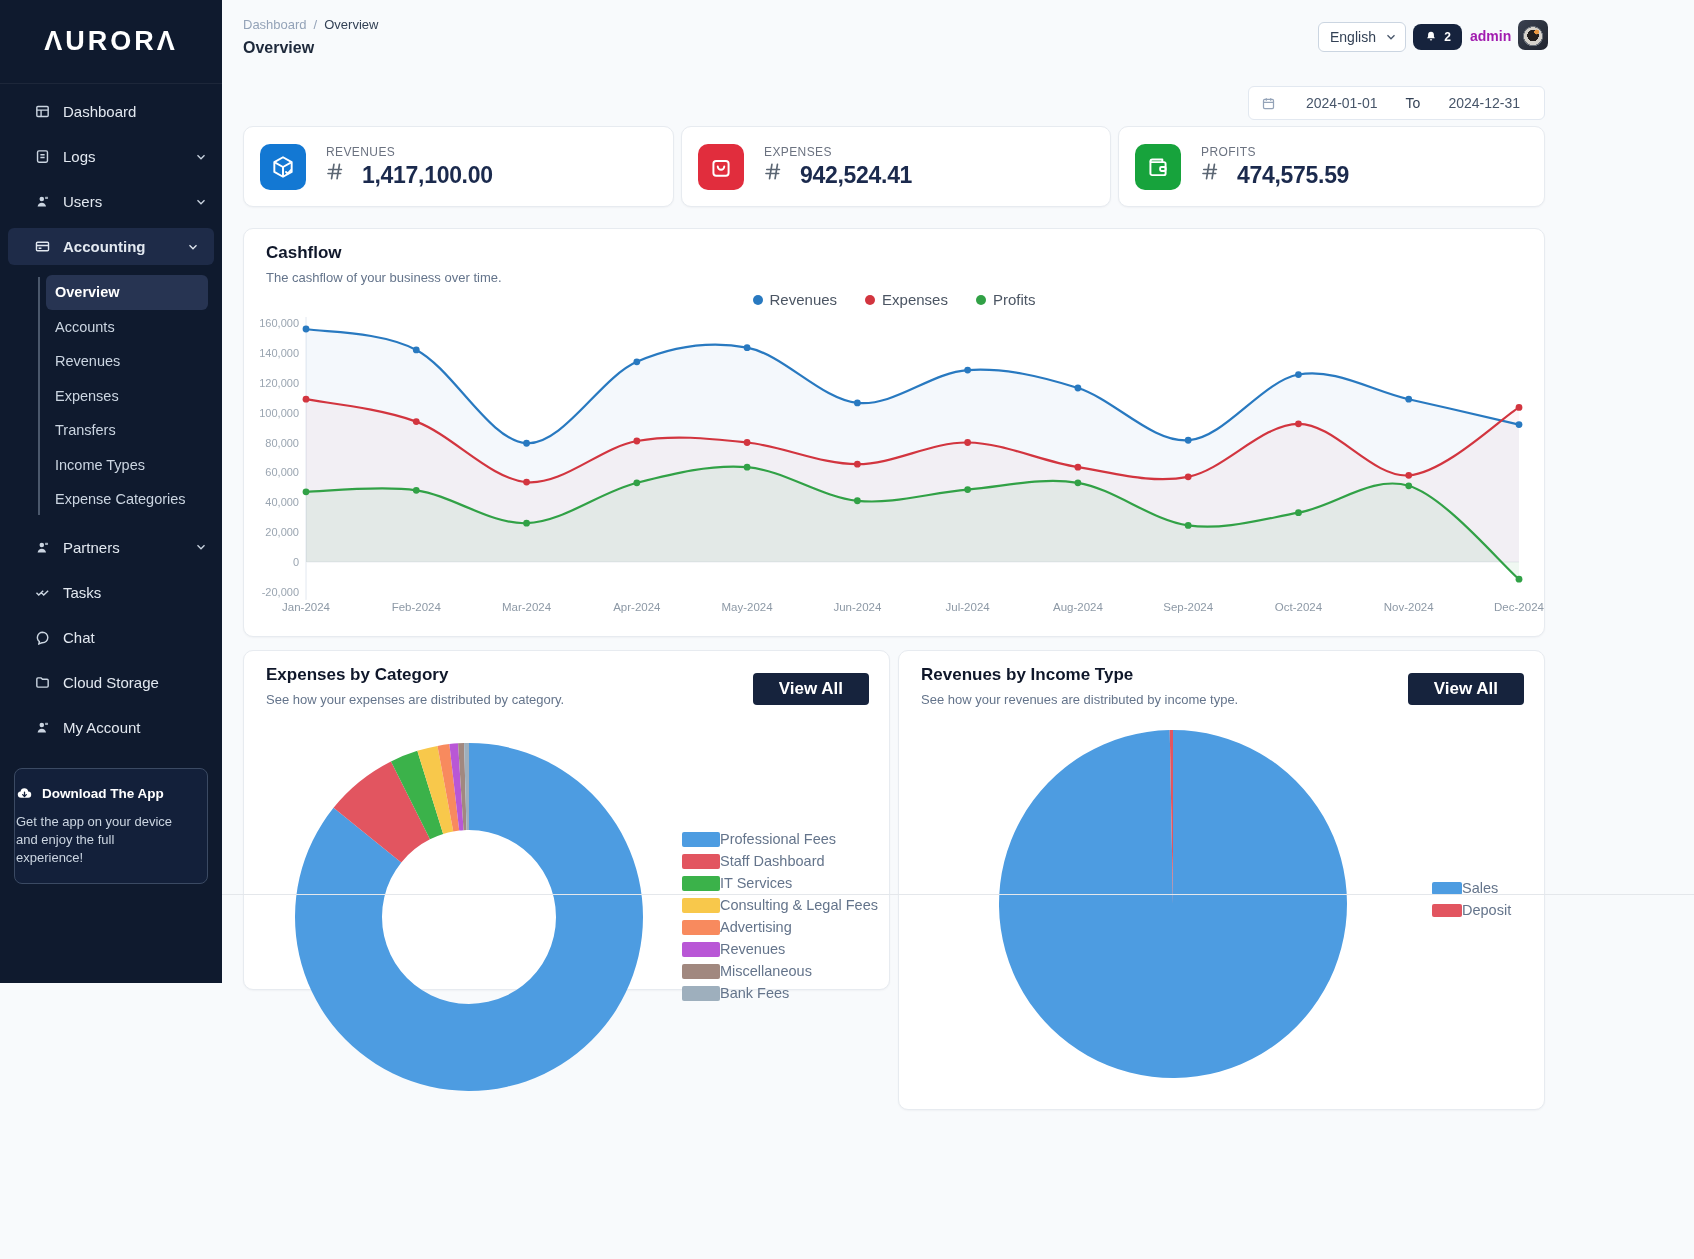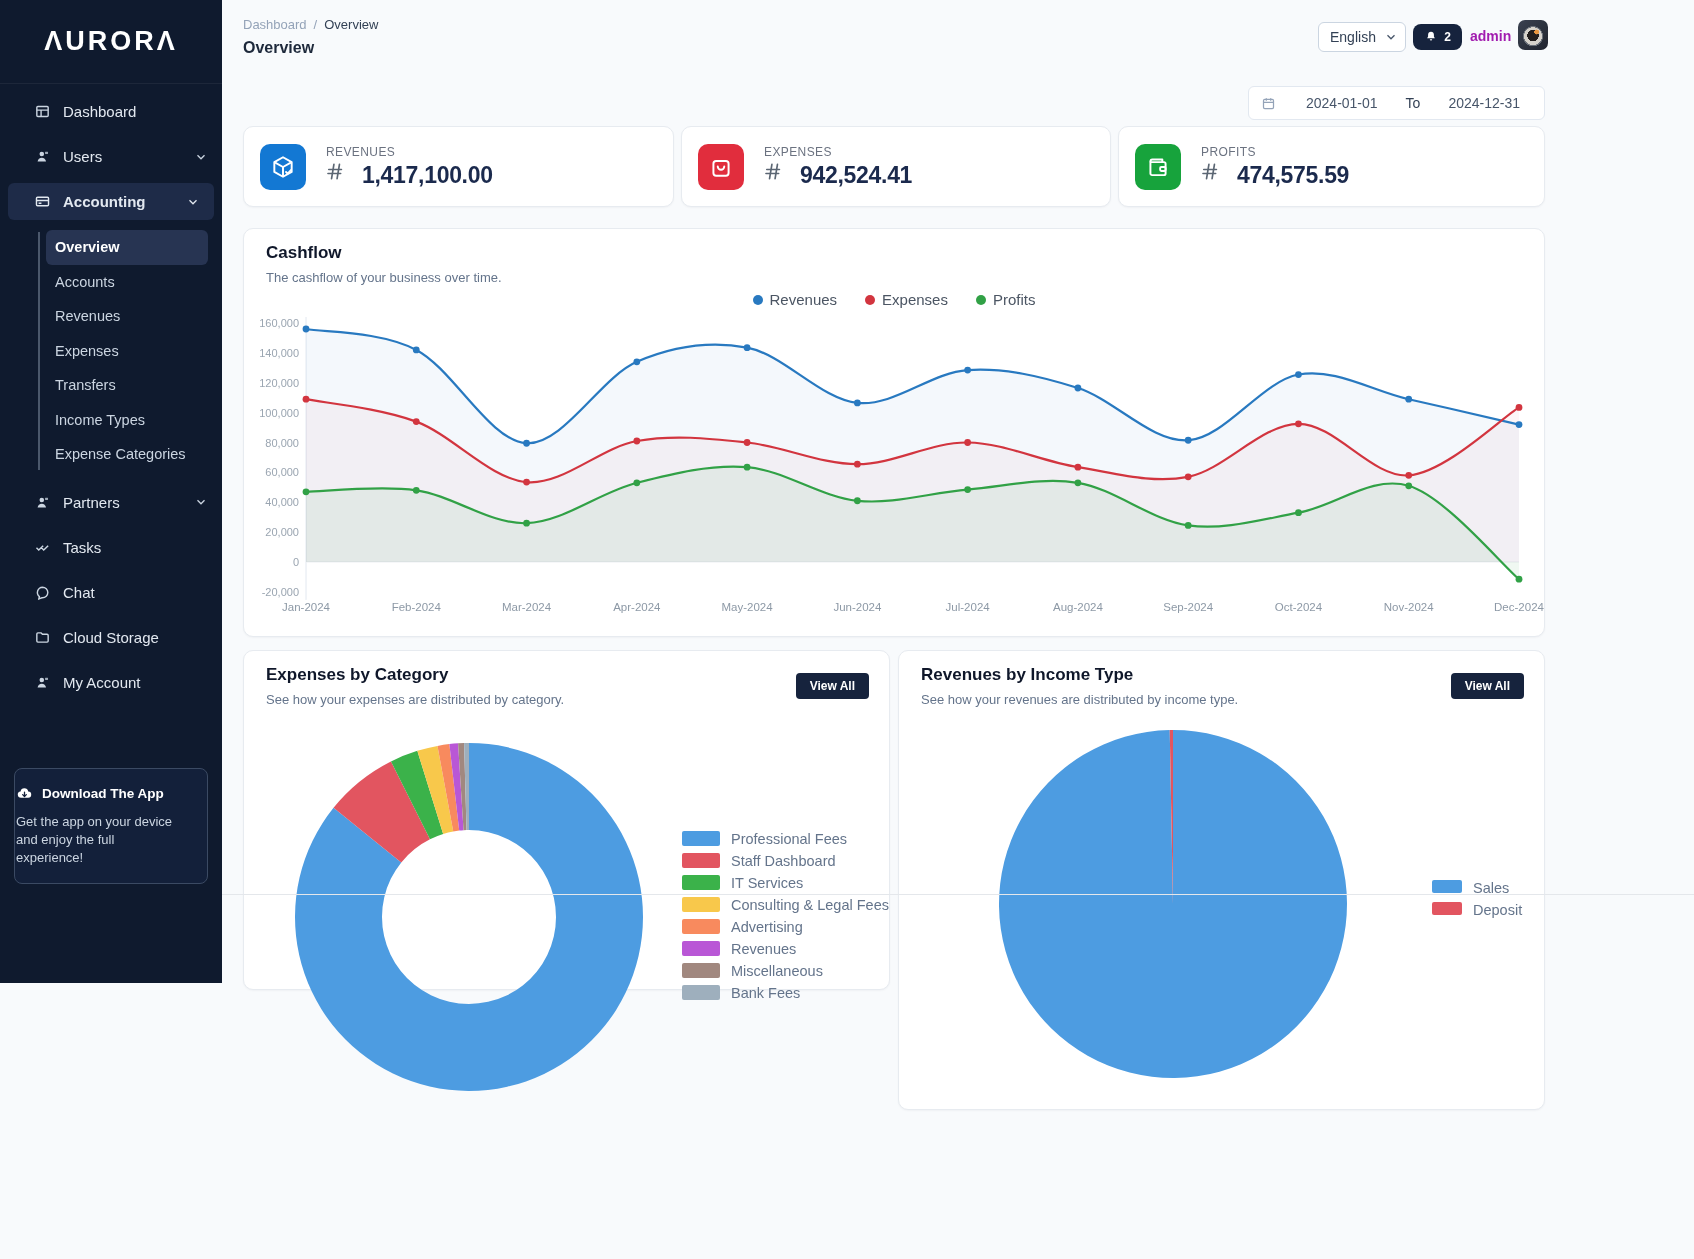--- a/index.html
+++ b/index.html
@@ -64,28 +64,28 @@
           box-shadow:0 1px 2px rgba(16,24,40,.04); }
   .card-title { position:absolute; left:22px; top:14px; font-size:17px; font-weight:600; color:#0f172a; }
   .card-sub { position:absolute; left:22px; top:41px; font-size:13px; color:#64748b; }
   #cashflow-card { left:243px; top:228px; width:1302px; height:409px; }
   .cf-legend { position:absolute; left:0; right:0; top:62px; display:flex; justify-content:center; gap:28px; }
   .cf-legend .li { display:flex; align-items:center; gap:7px; font-size:15px; color:#4b5563; }
   .cf-legend .dot { width:10px; height:10px; border-radius:50%; }
   #cashflow-svg { position:absolute; left:8px; top:82px; overflow:visible; }
   #expenses-card { left:243px; top:650px; width:647px; height:340px; }
   #revenues-card { left:898px; top:650px; width:647px; height:460px; }
-  .view-all { position:absolute; right:20px; top:22px; background:#16233d; color:#fff; font-size:12px;
-              font-weight:700; padding:6px 14px; border-radius:4px; border:none; cursor:pointer;
+  .view-all { position:absolute; right:20px; top:22px; background:#16233d; color:#fff; font-size:17px;
+              font-weight:700; padding:6px 26px; border-radius:4px; border:none; cursor:pointer;
               font-family:inherit; }
   .pie-svg { position:absolute; left:0; top:0; }
   .pie-legend { position:absolute; display:flex; flex-direction:column; gap:6px; }
   #expenses-legend { left:438px; top:180px; }
   #revenues-legend { left:533px; top:229px; }
-  .pl-row { display:flex; align-items:flex-start; gap:11px; cursor:pointer; }
+  .pl-row { display:flex; align-items:center; cursor:pointer; }
   .pl-swatch { border-radius:2px; flex:none; }
   .pl-label { font-size:14.5px; color:#64748b; white-space:nowrap; }
   .faint-line { position:absolute; left:222px; right:0; top:894px; height:1px; background:#e4e7eb; z-index:6; }
   svg text { font-family:"Liberation Sans","DejaVu Sans",sans-serif; }
 </style>
 </head>
 <body>
 
 <aside class="sidebar">
   <div class="logo">ΛURORΛ</div>
@@ -94,20 +94,34 @@
     <div class="nav-item">
       <span class="nicon">
         <svg width="17" height="17" viewBox="0 0 24 24" fill="none" stroke="#cbd5e1" stroke-width="2">
             <rect x="4" y="5" width="16" height="14" rx="1.5"></rect>
             <path d="M4 10h16M10 10v9"></path>
           </svg>
       </span>
       <span class="nlabel">Dashboard</span>
     </div>
 
+    <div class="nav-item">
+      <span class="nicon">
+        <svg width="17" height="17" viewBox="0 0 24 24" fill="none" stroke="#cbd5e1" stroke-width="2">
+            <rect x="5" y="4" width="14" height="16" rx="2"></rect>
+            <path d="M9 9.5h6M9 13.5h6"></path>
+          </svg>
+      </span>
+      <span class="nlabel">Logs</span>
+      <span class="chev">
+        <svg width="14" height="14" viewBox="0 0 24 24" fill="none" stroke="#cbd5e1" stroke-width="2.2">
+            <path d="M6 9l6 6 6-6"></path>
+          </svg>
+      </span>
+    </div>
 
     <div class="nav-item">
       <span class="nicon">
         <svg width="17" height="17" viewBox="0 0 24 24" fill="#cbd5e1">
             <circle cx="11" cy="8.5" r="3.2"></circle>
             <path d="M5 19c.6-3.6 3-5.4 6-5.4s5.4 1.8 6 5.4z"></path>
             <rect x="15.6" y="5.2" width="4.2" height="3.2" rx="0.6" opacity="0.75"></rect>
           </svg>
       </span>
       <span class="nlabel">Users</span>

